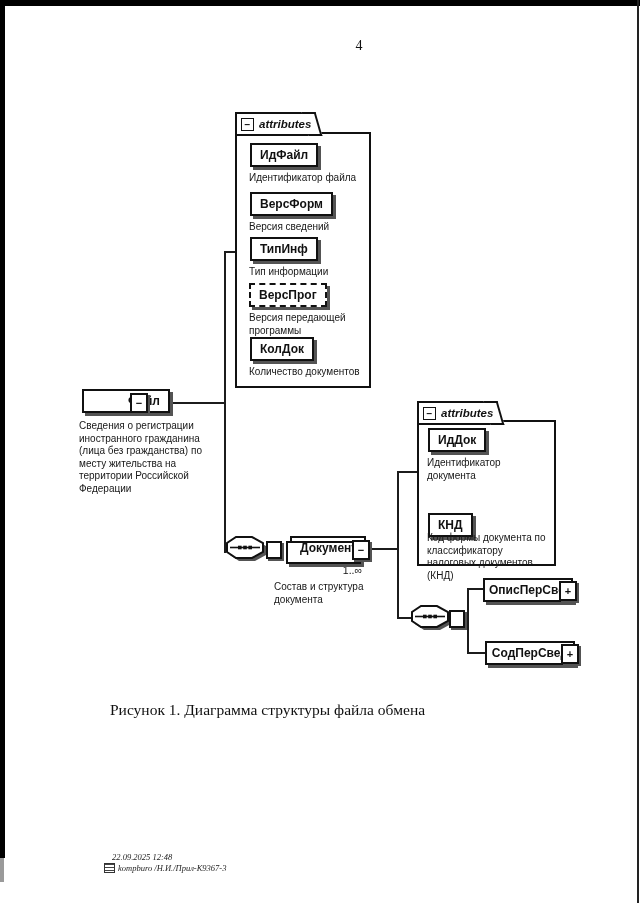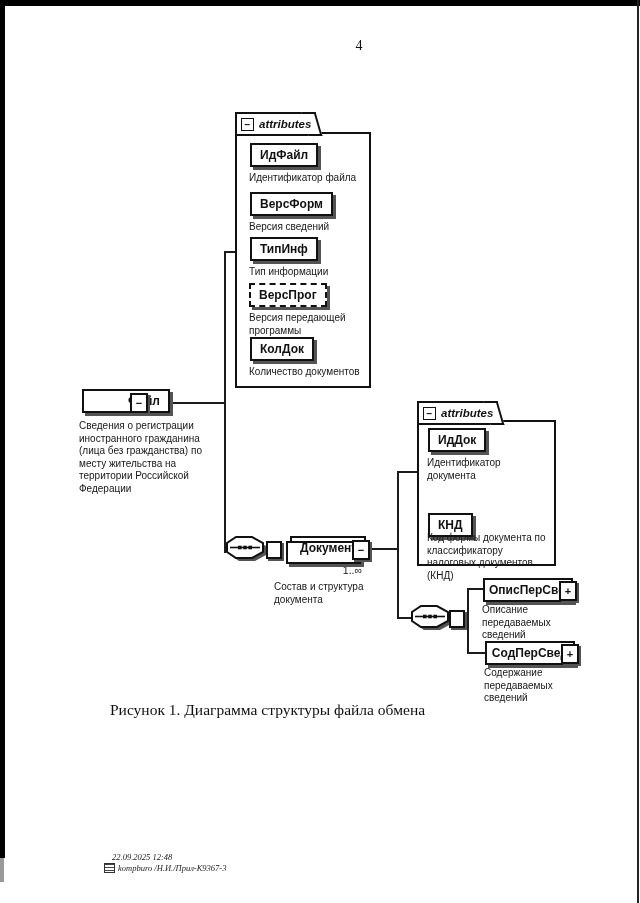--- a/index.html
+++ b/index.html
@@ -186,29 +186,27 @@
     <rect x="24.4" y="11.7" width="3.6" height="3.6" fill="#111"></rect>
   </svg>
   <div class="handle" style="left:449px;top:610px;"></div>
 
   <div class="ebox" style="left:483px;top:578px;width:78px;padding:2px 4px;">
     <span>ОписПерСвед</span>
   </div>
   <div class="expico" style="left:559px;top:581px;">
     <span>+</span>
   </div>
-  <div class="cap" style="left:482px;top:604px;width:114px;">Описание передаваемых сведений</div>
 
   <div class="ebox" style="left:485px;top:641px;width:78px;padding:2px 4px;">
     <span>СодПерСвед</span>
   </div>
   <div class="expico" style="left:561px;top:644px;">
     <span>+</span>
   </div>
-  <div class="cap" style="left:484px;top:667px;width:114px;">Содержание передаваемых сведений</div>
 
   <div class="figcap">Рисунок 1. Диаграмма структуры файла обмена</div>
 
   <div class="footer">
     <div class="l1">22.09.2025 12:48</div>
     <div class="l2">
       <span class="doc-ico"></span>
       <span>kompburo /Н.И./Прил-К9367-3</span>
     </div>
   </div>

